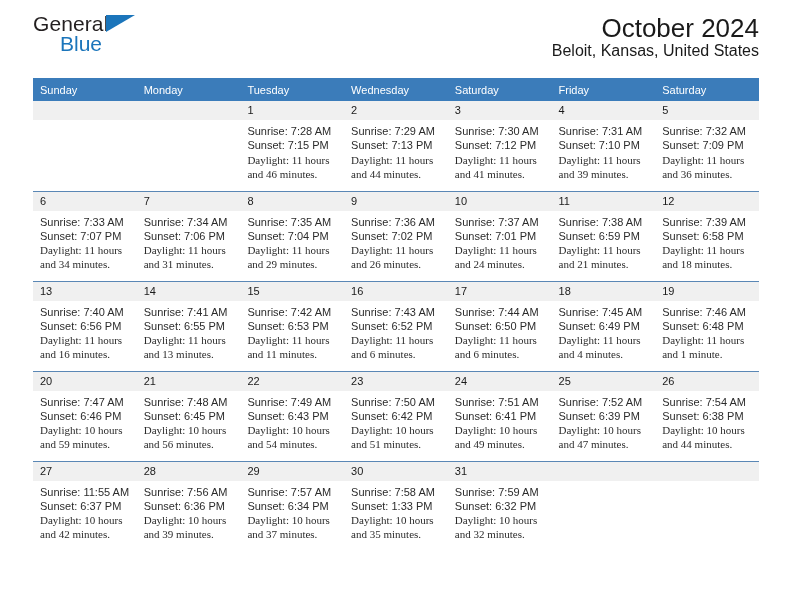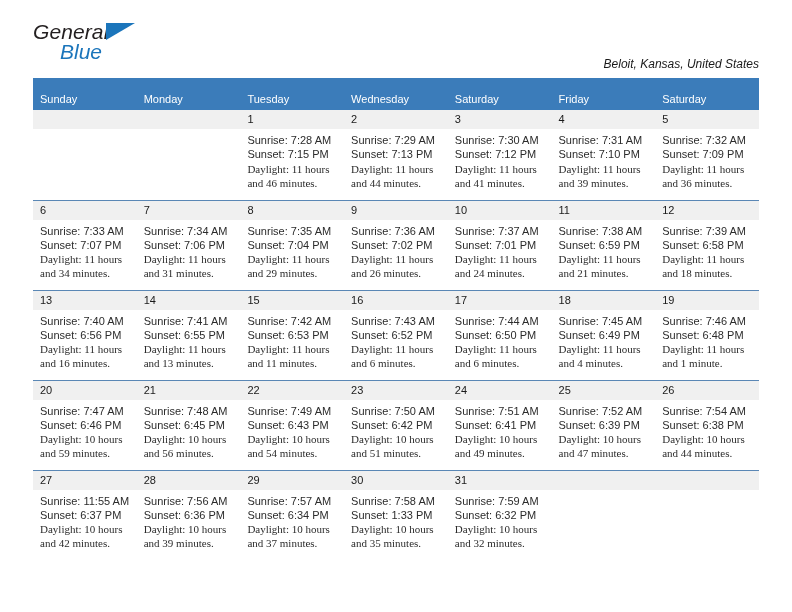--- a/index.html
+++ b/index.html
@@ -18,26 +18,25 @@
     position: relative;
     width: 792px;
     height: 612px;
     box-sizing: border-box;
     padding: 0 33px;
   }
 
   
   .top {
     display: flex;
-    align-items: flex-end;
+    align-items: flex-start;
     justify-content: space-between;
-    padding-top: 28px;
+    padding-top: 12px;
     height: 72px;
     box-sizing: border-box;
-    font-style: italic;
   }
   .brand {
     position: relative;
     width: 120px;
     height: 52px;
     flex: 0 0 auto;
   }
   .brand .general {
     position: absolute;
     left: 0;
@@ -71,41 +70,41 @@
     padding-top: 1px;
   }
   .month-title {
     font-size: 26px;
     font-weight: 400;
     color: #1a1a1a;
     line-height: 30px;
     white-space: nowrap;
   }
   .location {
-    font-size: 12px;
+    font-size: 16px;
     color: #1a1a1a;
     line-height: 16px;
-    margin-top: 12px;
+    margin-top: 0;
     white-space: nowrap;
   }
 
   
   .calendar {
     width: 726px;
     border-collapse: collapse;
     table-layout: fixed;
     margin-top: 6px;
   }
   .calendar th {
     background: #3b7cba;
     color: #ffffff;
     font-size: 11px;
     font-weight: normal;
     text-align: left;
-    padding: 15px 0 5px 7px;
+    padding: 6px 0 5px 7px;
     height: 19px;
     box-sizing: border-box;
     border: none;
   }
   .calendar td {
     vertical-align: top;
     padding: 0;
     border: none;
     border-top: 1px solid #5a87b5;
     height: 90px;
@@ -152,20 +151,21 @@
 
   <div class="top">
 
     <div class="brand">
       <span class="general">General</span>
       <span class="tri"></span>
       <span class="blue">Blue</span>
     </div>
 
     <div class="titles">
+      <div class="month-title">October 2024</div>
       <div class="location">Beloit, Kansas, United States</div>
     </div>
 
   </div>
 
   <table class="calendar">
     <thead>
       <tr>
         <th>Sunday</th>
         <th>Monday</th>

